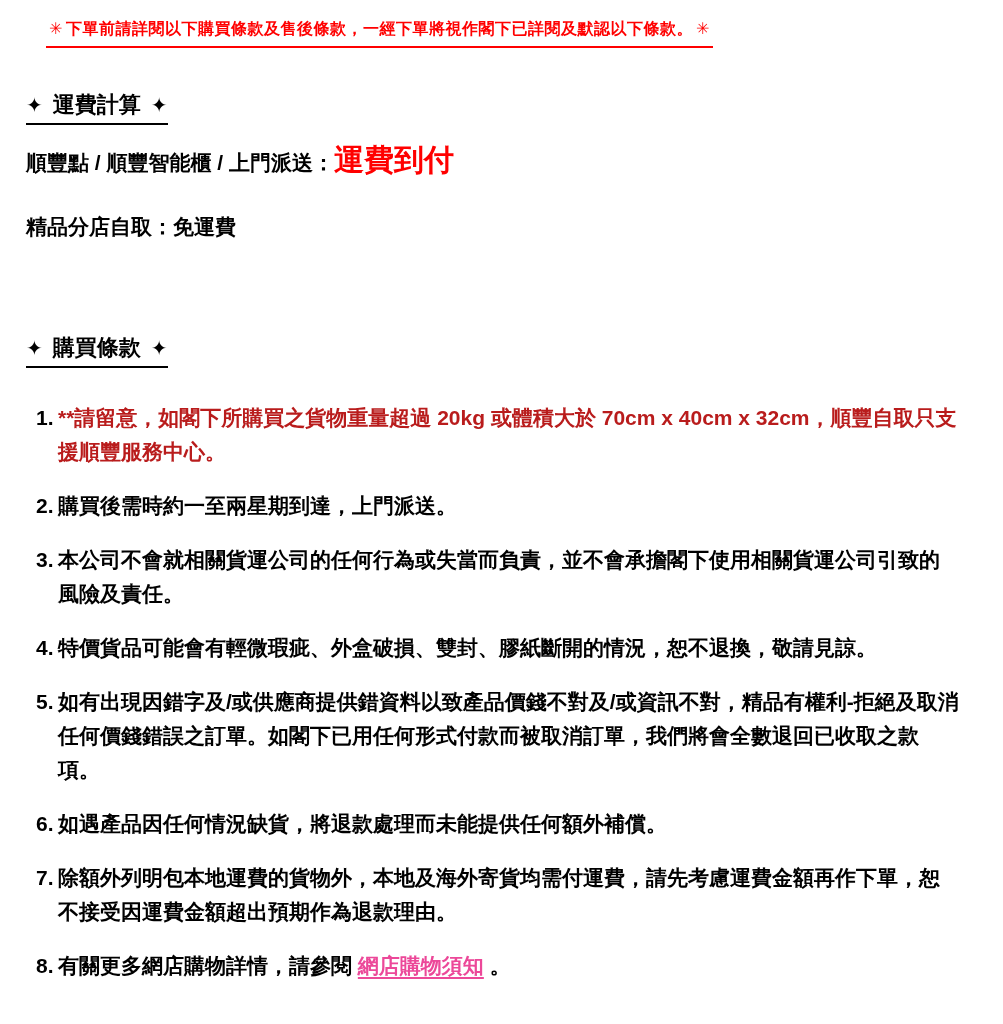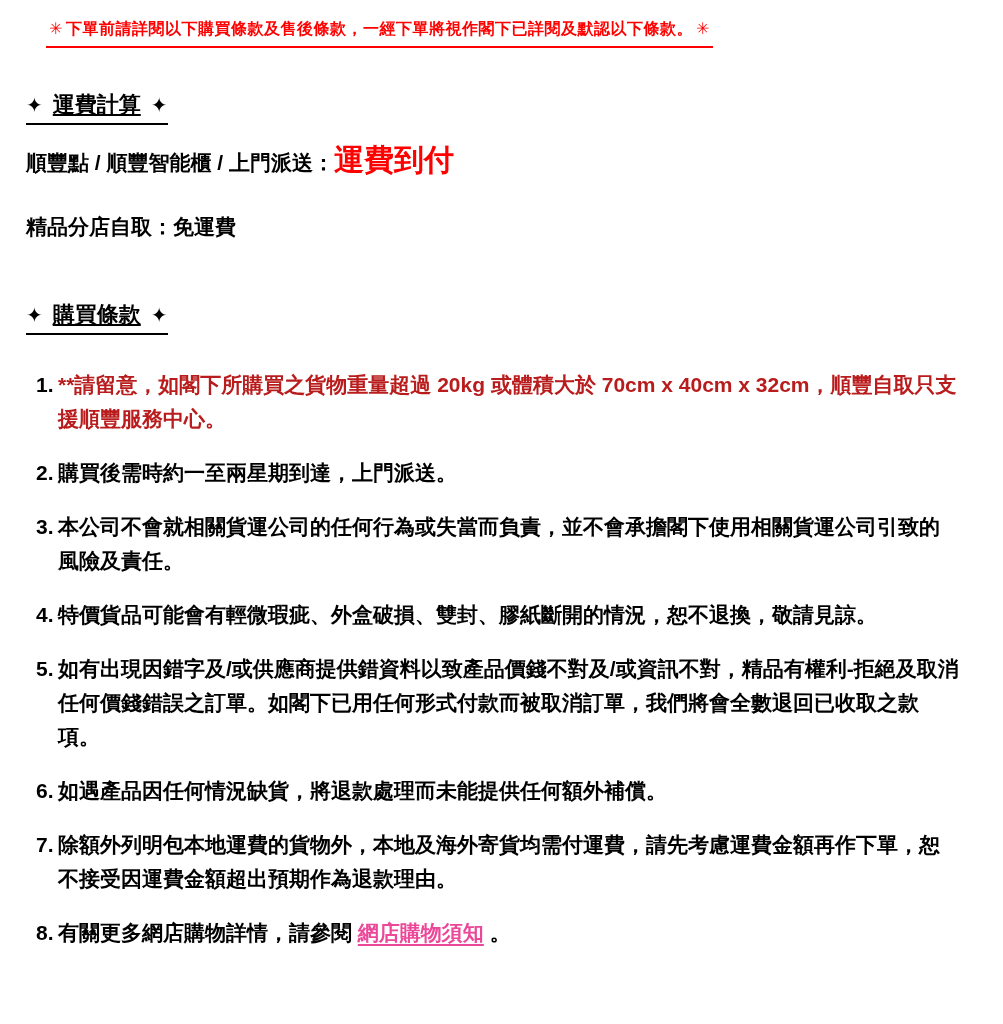--- a/index.html
+++ b/index.html
@@ -32,38 +32,38 @@
   .top-notice .ast { padding: 0 3px; }
   
   .section-title {
     display: inline-block;
     font-size: 22px;
     line-height: 30px;
     border-bottom: 2px solid #000000;
     padding-bottom: 3px;
   }
   .section-title .star { font-size: 20px; }
-  .section-title .label { padding: 0 10px; text-decoration: underline; }
+  .section-title .label { padding: 0 10px; }
   .title-row { margin: 0; }
   .gap-after-title { height: 16px; }
   
   .ship-methods {
     margin: 0 0 30px 0;
     font-size: 21px;
     line-height: 38px;
   }
   .ship-methods .big-red {
     color: #ff0000;
     font-size: 30px;
     vertical-align: baseline;
   }
   .pickup-line {
     font-size: 21px;
     line-height: 30px;
-    margin: 0 0 58px 0;
+    margin: 0 0 91px 0;
   }
   .gap-after-terms-title { height: 13px; }
   
   ol.terms {
     list-style: none;
     margin: 0;
     padding: 0;
   }
   ol.terms li {
     position: relative;

